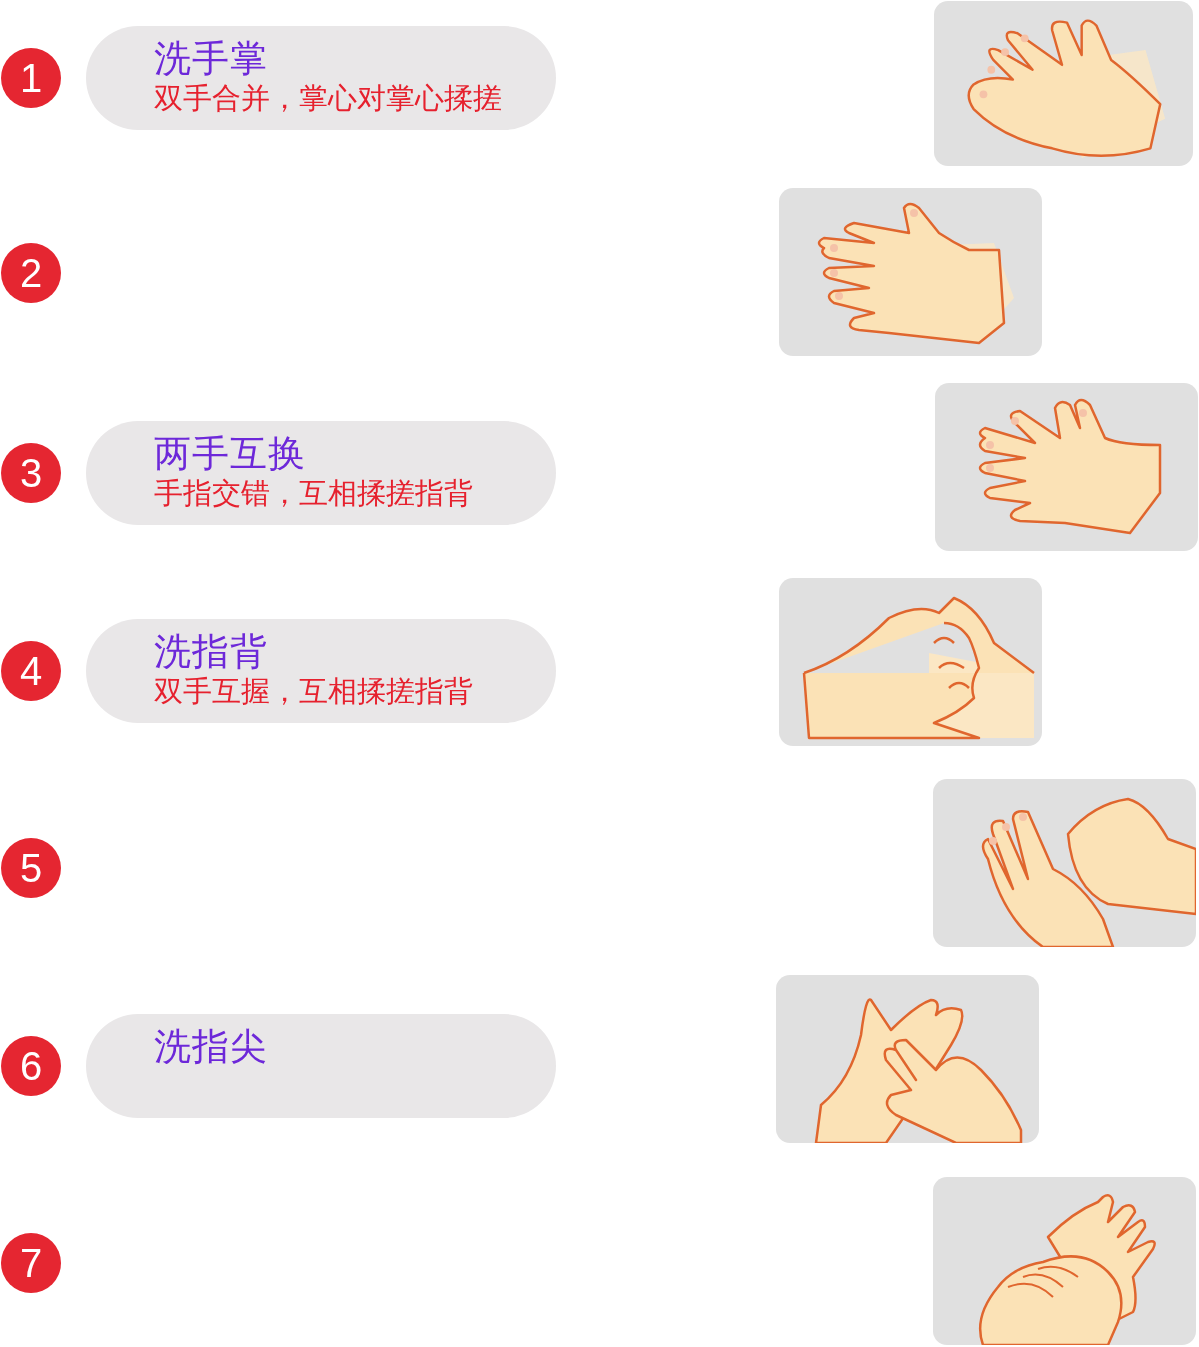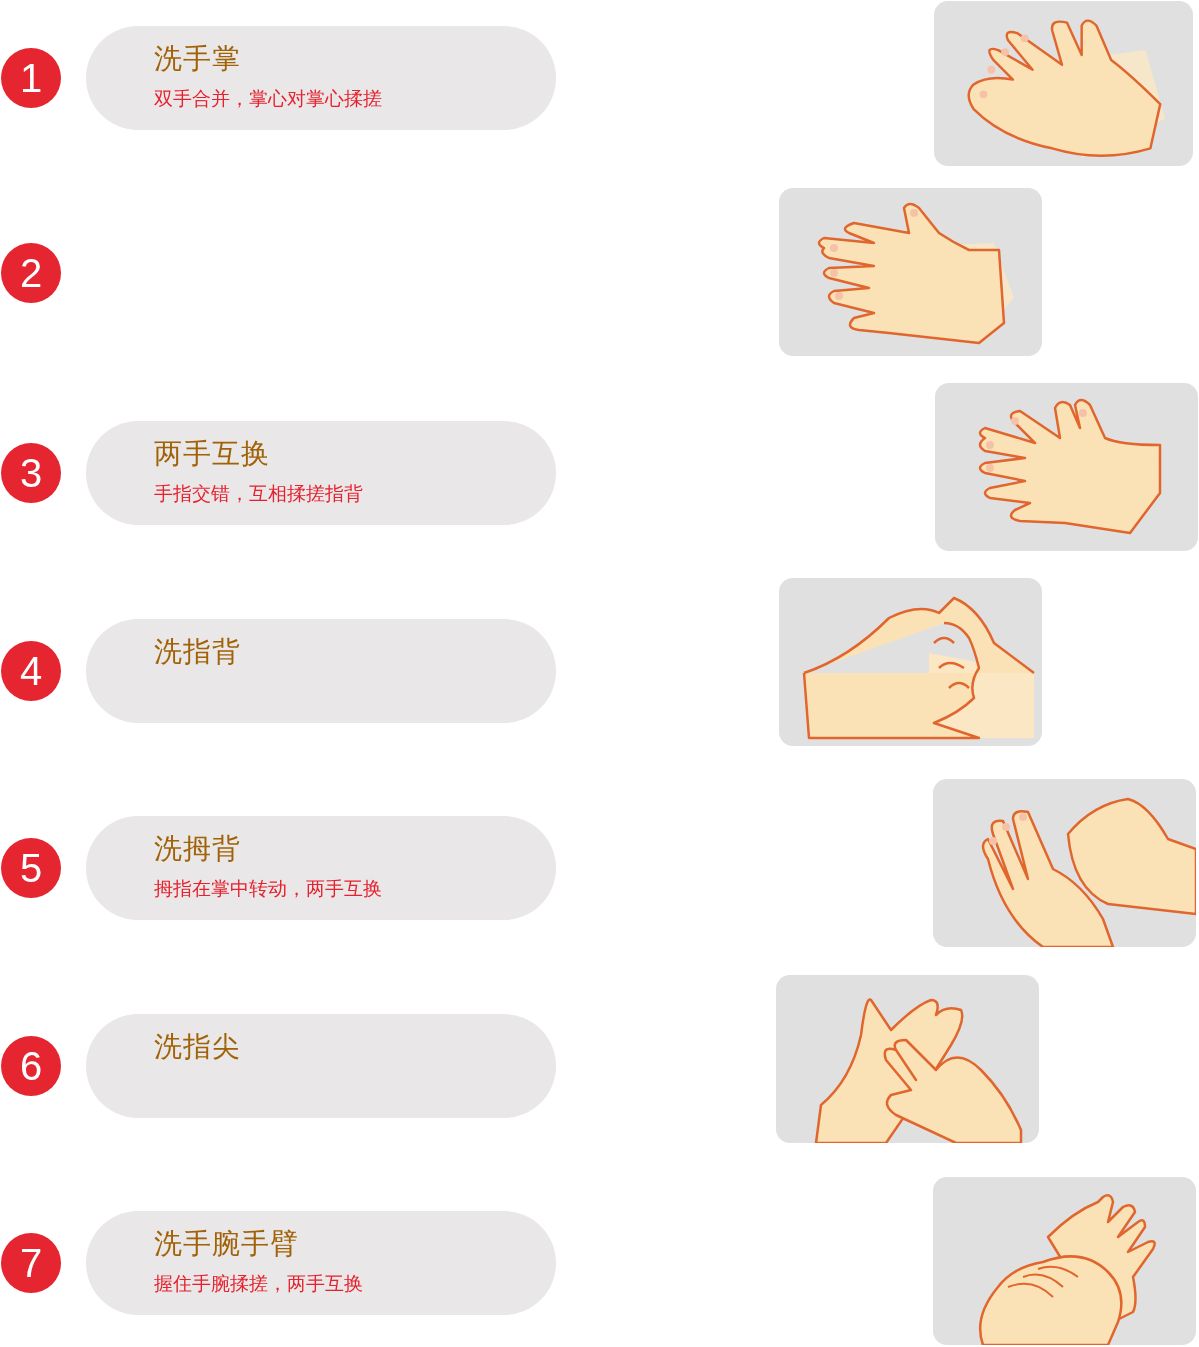--- a/index.html
+++ b/index.html
@@ -5,23 +5,23 @@
   html, body { margin: 0; padding: 0; background: #ffffff; }
   body { width: 1199px; height: 1347px; position: relative; overflow: hidden;
          font-family: "DejaVu Sans", "Liberation Sans", sans-serif; }
   .step { position: absolute; left: 0; width: 570px; height: 104px; }
   .badge { position: absolute; left: 1px; top: 22px; width: 60px; height: 60px;
            border-radius: 50%; background: #e52631; color: #fff;
            font-family: "Liberation Sans", sans-serif; font-size: 40px; line-height: 60px;
            text-align: center; }
   .pill { position: absolute; left: 86px; top: 0; width: 470px; height: 104px;
           border-radius: 52px; background: #e9e7e8; }
-  .title { position: absolute; left: 68px; top: 16px; font-size: 28px; color: #a16207;
+  .title { position: absolute; left: 68px; top: 16px; font-size: 37px; color: #6d28d9;
            line-height: 34px; white-space: nowrap; letter-spacing: 1px; }
-  .desc { position: absolute; left: 68px; top: 58px; font-size: 19px; color: #e6212e;
+  .desc { position: absolute; left: 68px; top: 58px; font-size: 29px; color: #e6212e;
           line-height: 28px; white-space: nowrap; }
   .card { position: absolute; width: 263px; height: 168px; border-radius: 14px;
           background: #e0e0e0; overflow: hidden; }
   .card svg { width: 100%; height: 100%; display: block; }
 </style>
 </head>
 <body>
 
 <div class="step" style="top:26px;">
   <div class="badge">1</div>
@@ -69,36 +69,33 @@
       <circle cx="55" cy="62" r="4" fill="#f5c2a8"></circle>
     <circle cx="55" cy="85" r="4" fill="#f5c2a8"></circle>
       <circle cx="148" cy="30" r="4" fill="#f5c2a8"></circle>
   </svg>
 </div>
 
 <div class="step" style="top:619px;">
   <div class="badge">4</div>
   <div class="pill">
     <div class="title">洗指背</div>
+    <div class="desc">双手互握，互相揉搓指背</div>
   </div>
 </div>
 <div class="card" style="left:779px; top:578px;">
   <svg viewBox="0 0 263 168">
     <path d="M150 75 L255 95 L255 160 L150 160 Z" fill="#fbe7c4"></path>
     <path d="M25 95 Q70 80 110 40 Q140 25 160 35 L175 20 Q200 30 215 65 L255 95 M25 95 L30 160 L200 160 Q170 150 155 145 Q180 135 195 120 Q190 105 200 90 Q195 70 190 60 Q180 45 165 45" fill="#fbe2b6" stroke="#e0662e" stroke-width="2.5" stroke-linejoin="round"></path>
     <path d="M155 65 Q165 55 175 65 M160 90 Q170 80 185 90 M170 110 Q180 100 190 110" fill="none" stroke="#e0662e" stroke-width="2.5"></path>
   </svg>
 </div>
 
 <div class="step" style="top:816px;">
   <div class="badge">5</div>
-  <div class="pill">
-    <div class="title">洗拇背</div>
-    <div class="desc">拇指在掌中转动，两手互换</div>
-  </div>
 </div>
 <div class="card" style="left:933px; top:779px;">
   <svg viewBox="0 0 263 168">
     <path d="M135 55 Q160 25 195 20 Q215 25 235 60 L263 70 L263 135 L175 125 Q140 110 135 55 Z" fill="#fbe2b6" stroke="#e0662e" stroke-width="2.5" stroke-linejoin="round"></path>
     <path d="M55 80 Q45 65 55 60 L80 110 L60 55 Q55 40 70 42 L95 100 L80 40 Q80 30 95 33 L120 90 Q150 105 170 140 L180 168 L110 168 Q70 140 55 80 Z" fill="#fbe2b6" stroke="#e0662e" stroke-width="2.5" stroke-linejoin="round"></path>
     <circle cx="60" cy="62" r="4" fill="#f5c2a8"></circle>
       <circle cx="73" cy="48" r="4" fill="#f5c2a8"></circle>
     <circle cx="90" cy="38" r="4" fill="#f5c2a8"></circle>
   </svg>
 </div>
@@ -111,24 +108,20 @@
 </div>
 <div class="card" style="left:776px; top:975px;">
   <svg viewBox="0 0 263 168">
     <path d="M45 130 Q75 105 85 60 Q90 20 95 25 L115 55 Q140 30 155 25 Q165 25 160 40 Q170 30 185 35 Q190 45 175 70 L150 110 L110 168 L40 168 Z" fill="#fbe2b6" stroke="#e0662e" stroke-width="2.5" stroke-linejoin="round"></path>
     <path d="M110 85 Q105 70 120 75 L140 105 L120 75 Q115 65 130 65 L160 95 Q180 70 205 95 Q230 120 245 155 L245 168 L180 168 L120 140 Q105 130 115 120 L135 115 Z" fill="#fbe2b6" stroke="#e0662e" stroke-width="2.5" stroke-linejoin="round"></path>
   </svg>
 </div>
 
 <div class="step" style="top:1211px;">
   <div class="badge">7</div>
-  <div class="pill">
-    <div class="title">洗手腕手臂</div>
-    <div class="desc">握住手腕揉搓，两手互换</div>
-  </div>
 </div>
 <div class="card" style="left:933px; top:1177px;">
   <svg viewBox="0 0 263 168">
     <path d="M115 60 Q140 35 165 25 L170 20 Q178 15 180 25 L175 45 L190 30 Q200 25 202 35 L185 60 L205 45 Q212 40 212 50 L195 75 L215 65 Q225 62 220 72 L200 100 Q205 125 200 135 L170 150 Z" fill="#fbe2b6" stroke="#e0662e" stroke-width="2.5" stroke-linejoin="round"></path>
     <path d="M65 110 Q80 90 110 85 Q150 70 175 95 Q195 115 185 145 L175 168 L50 168 Q40 140 65 110 Z" fill="#fbe2b6" stroke="#e0662e" stroke-width="2.5" stroke-linejoin="round"></path>
     <path d="M75 110 Q100 100 120 120 M90 100 Q110 92 130 110 M105 92 Q125 85 145 100" fill="none" stroke="#e0662e" stroke-width="2"></path>
   </svg>
 </div>
 
 </body></html>

